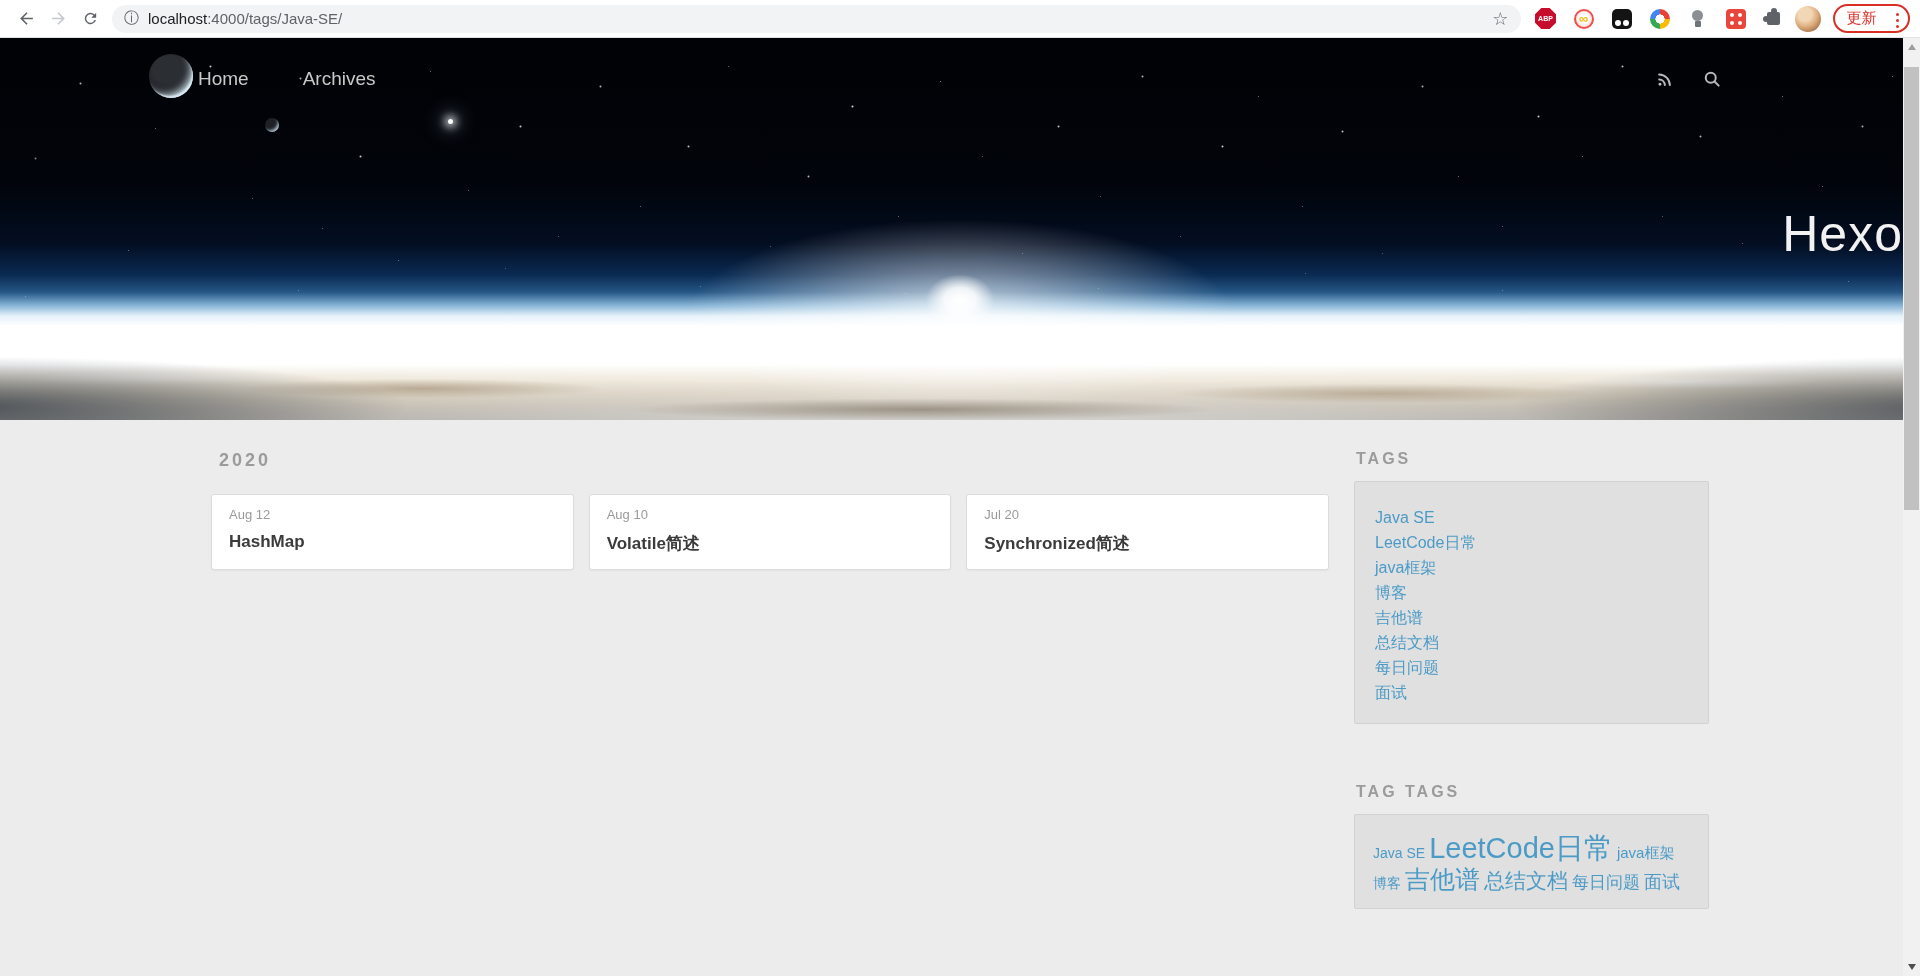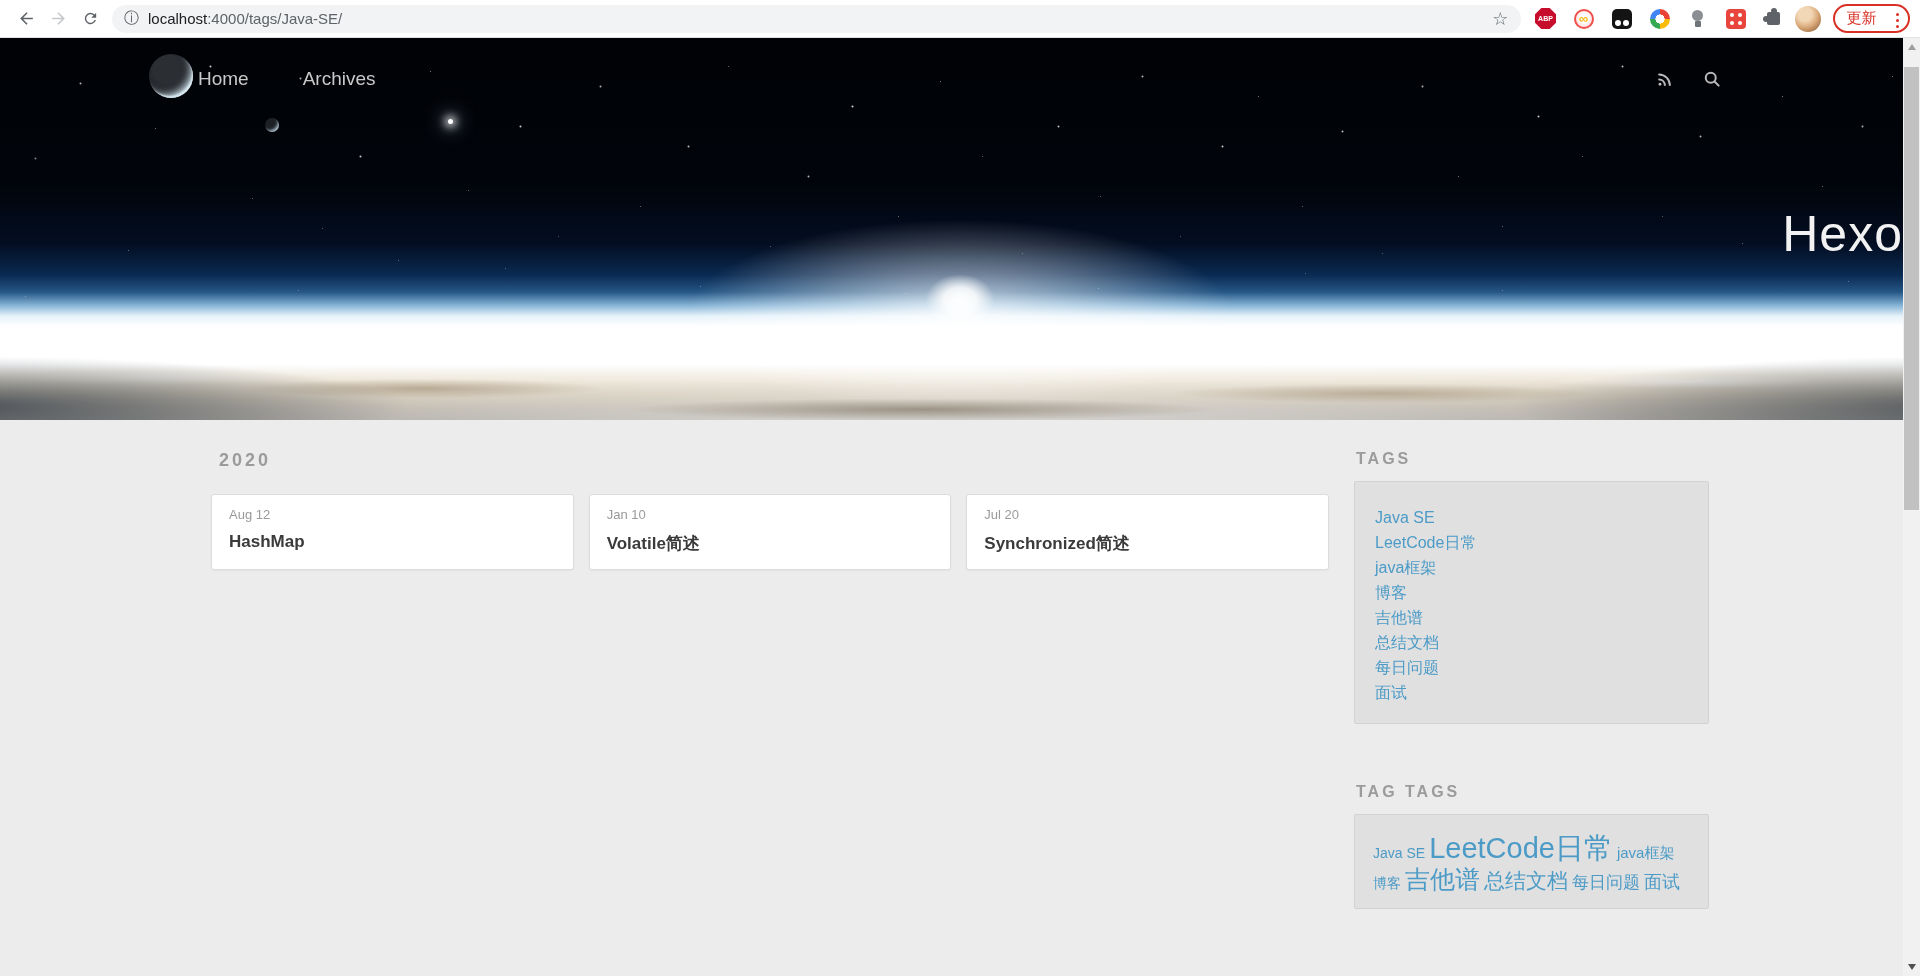--- a/index.html
+++ b/index.html
@@ -221,21 +221,21 @@
     <div class="posts-col">
       <div class="year-heading">2020</div>
       <div class="cards">
 
           <div class="card">
             <div class="card-date">Aug 12</div>
             <div class="card-title">HashMap</div>
           </div>
 
           <div class="card">
-            <div class="card-date">Jan 10</div>
+            <div class="card-date">Aug 10</div>
             <div class="card-title">Volatile简述</div>
           </div>
 
           <div class="card">
             <div class="card-date">Jul 20</div>
             <div class="card-title">Synchronized简述</div>
           </div>
         </div>
     </div>
 

